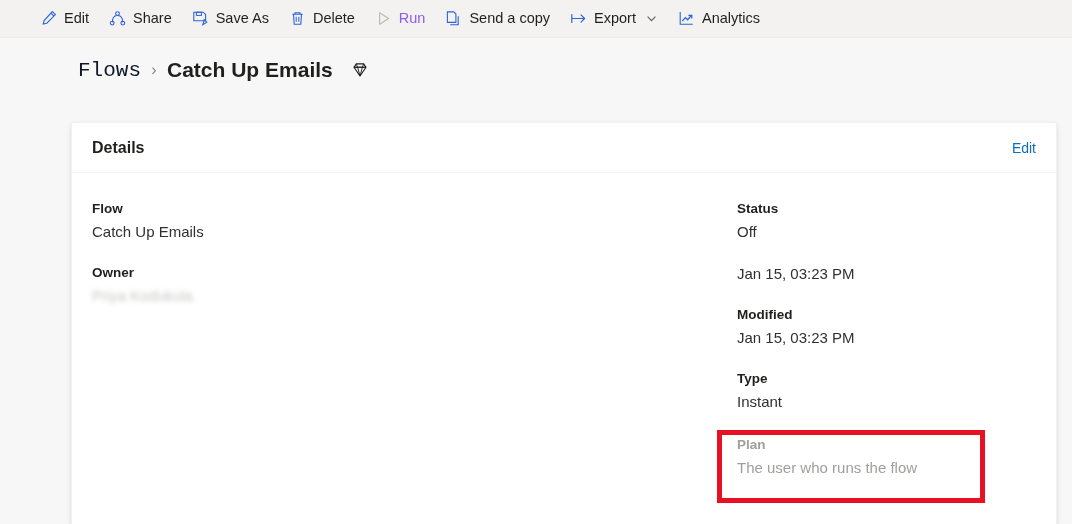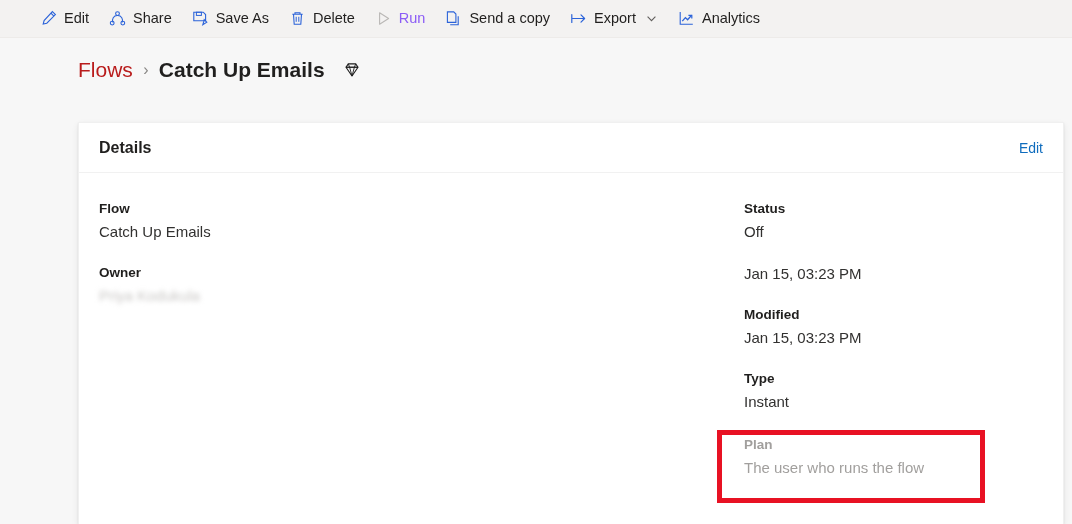--- a/index.html
+++ b/index.html
@@ -65,23 +65,24 @@
   
   .breadcrumb {
     display: flex;
     align-items: center;
     padding: 20px 0 0 78px;
     height: 44px;
     box-sizing: border-box;
   }
   .bc-root {
     font-size: 21px;
-    color: #b91c1c;
+    color: #0f172a;
     cursor: pointer;
     font-weight: 400;
+    font-family: Liberation Mono, monospace;
   }
   .bc-sep {
     width: 26px;
     text-align: center;
     color: #8a8886;
     font-size: 16px;
     display: inline-block;
   }
   .bc-current {
     font-size: 21px;
@@ -93,21 +94,21 @@
     width: 22px;
     height: 22px;
     display: inline-flex;
     align-items: center;
     justify-content: center;
   }
 
   
   .card {
     position: absolute;
-    left: 78px;
+    left: 71px;
     top: 122px;
     width: 986px;
     height: 402px;
     background: #ffffff;
     border: 1px solid #f0f0f0;
     border-bottom: none;
     box-sizing: border-box;
     box-shadow: 0 0.6px 1.8px rgba(0,0,0,0.08), 0 3.2px 7.2px rgba(0,0,0,0.07);
   }
   .card-header {

